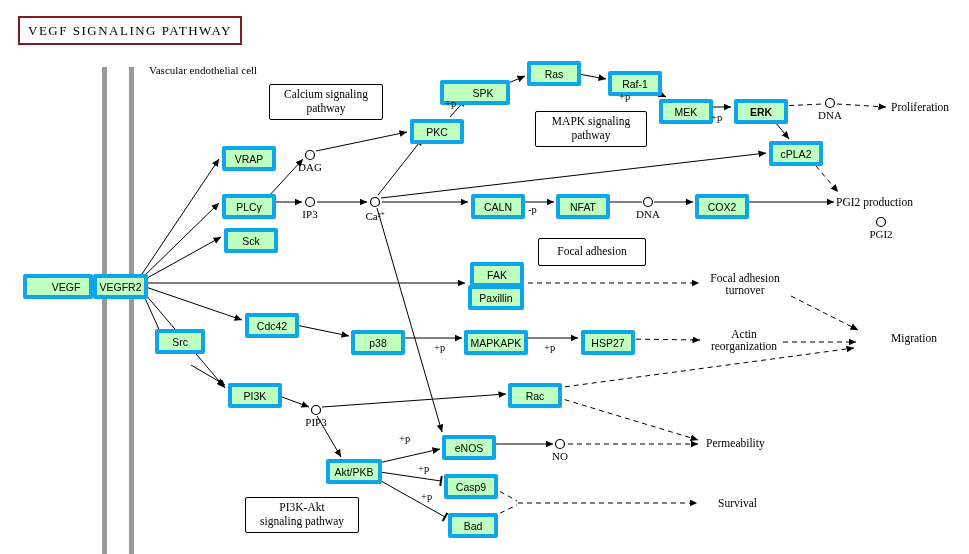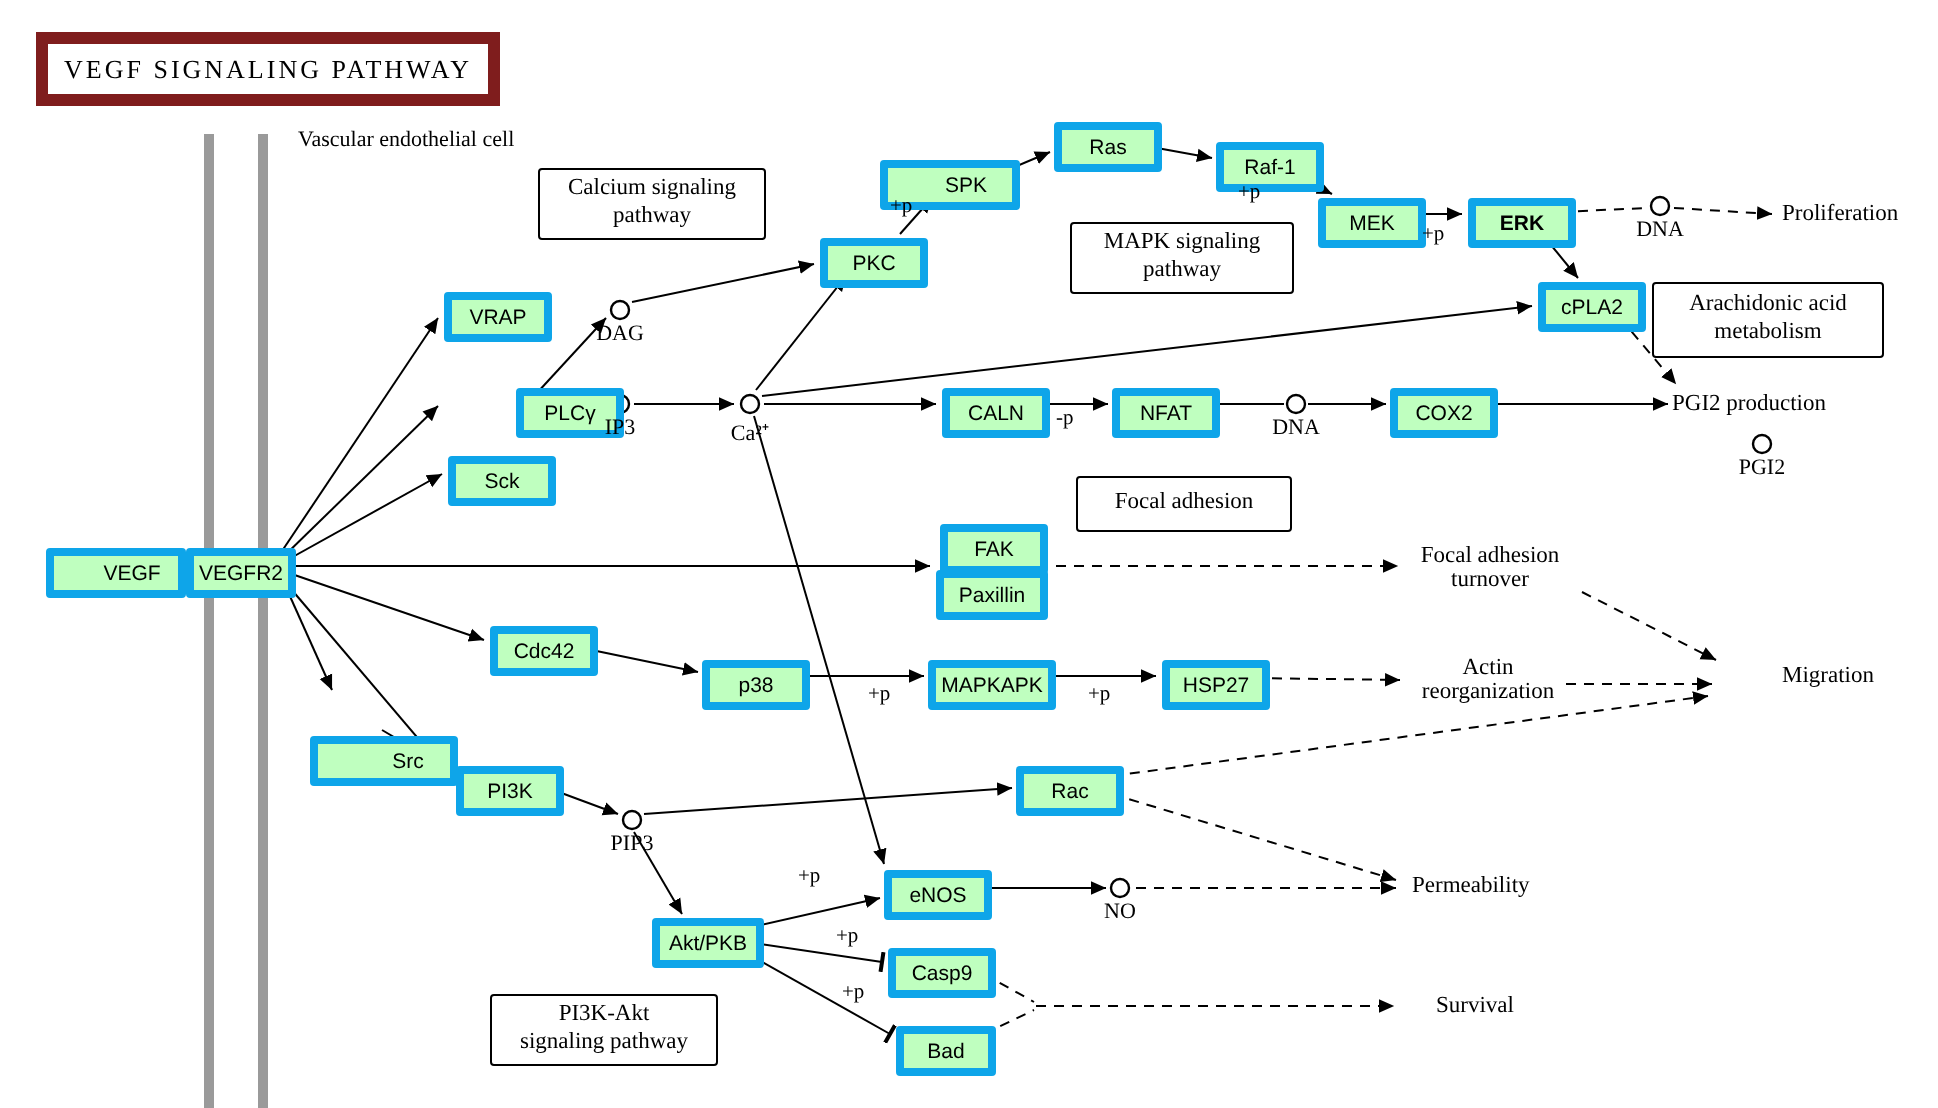--- a/index.html
+++ b/index.html
@@ -4,21 +4,21 @@
 <style>
   html,body{margin:0;padding:0;background:#fff;}
   #stage{position:relative;width:969px;height:554px;background:#fff;overflow:hidden;
          font-family:"Liberation Serif",serif;color:#000;}
   #edge-layer{position:absolute;left:0;top:0;}
   #edge-layer line{stroke:#000;stroke-width:1;}
   #edge-layer line.dashed{stroke-dasharray:5 4;}
   #edge-layer circle.compound{fill:#fff;stroke:#000;stroke-width:1.2;}
   .mem{position:absolute;top:67px;height:487px;width:5px;background:#9a9a9a;}
   #mem1{left:102px;} #mem2{left:129px;}
-  .title-box{position:absolute;left:18px;top:16px;width:220px;height:25px;border:6px solid #7f1d1d;
+  .title-box{position:absolute;left:18px;top:16px;width:220px;height:25px;border:2px solid #7f1d1d;
              display:flex;align-items:center;justify-content:center;font-size:13px;
              letter-spacing:1.5px;white-space:nowrap;}
   .cell-label{position:absolute;left:149px;top:64px;font-size:11px;white-space:nowrap;}
   .node{position:absolute;background:#bfffbf;border:4px solid #0ea5e9;border-radius:2px;
         display:flex;align-items:center;justify-content:center;
         font-family:"Liberation Sans",sans-serif;font-size:10.5px;white-space:nowrap;overflow:hidden;}
   .pbox{position:absolute;background:#fff;border:1px solid #000;border-radius:2px;
         display:flex;flex-direction:column;align-items:center;justify-content:center;
         font-size:11.5px;line-height:1.2;text-align:center;}
   .compound-label{position:absolute;font-size:11px;text-align:center;white-space:nowrap;}
@@ -106,56 +106,52 @@
   <div class="mem" id="mem2"></div>
 
   <div class="title-box">
     <span>VEGF SIGNALING PATHWAY</span>
   </div>
 
   <div class="cell-label">Vascular endothelial cell</div>
 <div class="node" style="left: 23px; top: 274px; width: 46px; height: 17px; padding-left: 16px;">VEGF</div>
     <div class="node" style="left: 93px; top: 274px; width: 47px; height: 17px;">VEGFR2</div>
     <div class="node" style="left: 222px; top: 146px; width: 46px; height: 17px;">VRAP</div>
-    <div class="node" style="left: 222px; top: 194px; width: 46px; height: 17px; margin-left: 36px;">PLCγ</div>
+    <div class="node" style="left: 222px; top: 194px; width: 46px; height: 17px;">PLCγ</div>
     <div class="node" style="left: 224px; top: 228px; width: 46px; height: 17px;">Sck</div>
     <div class="node" style="left: 410px; top: 119px; width: 46px; height: 17px;">PKC</div>
     <div class="node" style="left: 440px; top: 80px; width: 46px; height: 17px; padding-left: 16px;">SPK</div>
     <div class="node" style="left: 527px; top: 61px; width: 46px; height: 17px;">Ras</div>
     <div class="node" style="left: 608px; top: 71px; width: 46px; height: 17px;">Raf-1</div>
     <div class="node" style="left: 659px; top: 99px; width: 46px; height: 17px;">MEK</div>
     <div class="node" style="left: 734px; top: 99px; width: 46px; height: 17px; font-weight: bold;">ERK</div>
     <div class="node" style="left: 769px; top: 141px; width: 46px; height: 17px;">cPLA2</div>
     <div class="node" style="left: 471px; top: 194px; width: 46px; height: 17px;">CALN</div>
     <div class="node" style="left: 556px; top: 194px; width: 46px; height: 17px;">NFAT</div>
     <div class="node" style="left: 695px; top: 194px; width: 46px; height: 17px;">COX2</div>
     <div class="node" style="left: 470px; top: 262px; width: 46px; height: 17px;">FAK</div>
     <div class="node" style="left: 468px; top: 285px; width: 48px; height: 17px;">Paxillin</div>
     <div class="node" style="left: 245px; top: 313px; width: 46px; height: 17px;">Cdc42</div>
     <div class="node" style="left: 351px; top: 330px; width: 46px; height: 17px;">p38</div>
     <div class="node" style="left: 464px; top: 330px; width: 56px; height: 17px;">MAPKAPK</div>
     <div class="node" style="left: 581px; top: 330px; width: 46px; height: 17px;">HSP27</div>
-    <div class="node" style="left: 155px; top: 368px; width: 42px; height: 17px; padding-left: 24px;">Src</div>
+    <div class="node" style="left: 155px; top: 329px; width: 42px; height: 17px;">Src</div>
     <div class="node" style="left: 228px; top: 383px; width: 46px; height: 17px;">PI3K</div>
     <div class="node" style="left: 508px; top: 383px; width: 46px; height: 17px;">Rac</div>
     <div class="node" style="left: 442px; top: 435px; width: 46px; height: 17px;">eNOS</div>
     <div class="node" style="left: 326px; top: 459px; width: 48px; height: 17px;">Akt/PKB</div>
     <div class="node" style="left: 444px; top: 474px; width: 46px; height: 17px;">Casp9</div>
     <div class="node" style="left: 448px; top: 513px; width: 42px; height: 17px;">Bad</div>
     <div class="pbox" style="left: 269px; top: 84px; width: 112px; height: 34px;">
       <span>Calcium signaling</span>
       <span>pathway</span>
     </div>
     <div class="pbox" style="left: 535px; top: 111px; width: 110px; height: 34px;">
       <span>MAPK signaling</span>
       <span>pathway</span>
-    </div>
-    <div class="pbox" style="left: 826px; top: 141px; width: 114px; height: 36px;">
-      <span>Arachidonic acid</span>
-      <span>metabolism</span>
     </div>
     <div class="pbox" style="left: 538px; top: 238px; width: 106px; height: 26px;">
       <span>Focal adhesion</span>
     </div>
     <div class="pbox" style="left: 245px; top: 497px; width: 112px; height: 34px;">
       <span>PI3K-Akt</span>
       <span>signaling pathway</span>
     </div>
     <div class="compound-label" style="left: 290px; top: 161px; width: 40px;">DAG</div>
     <div class="compound-label" style="left: 290px; top: 208px; width: 40px;">IP3</div>

